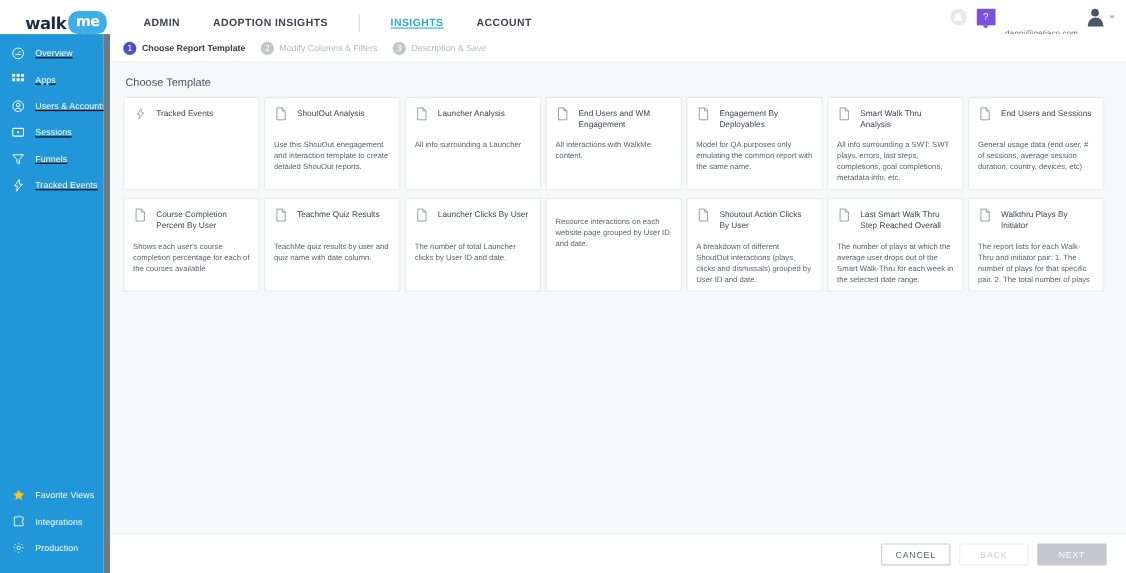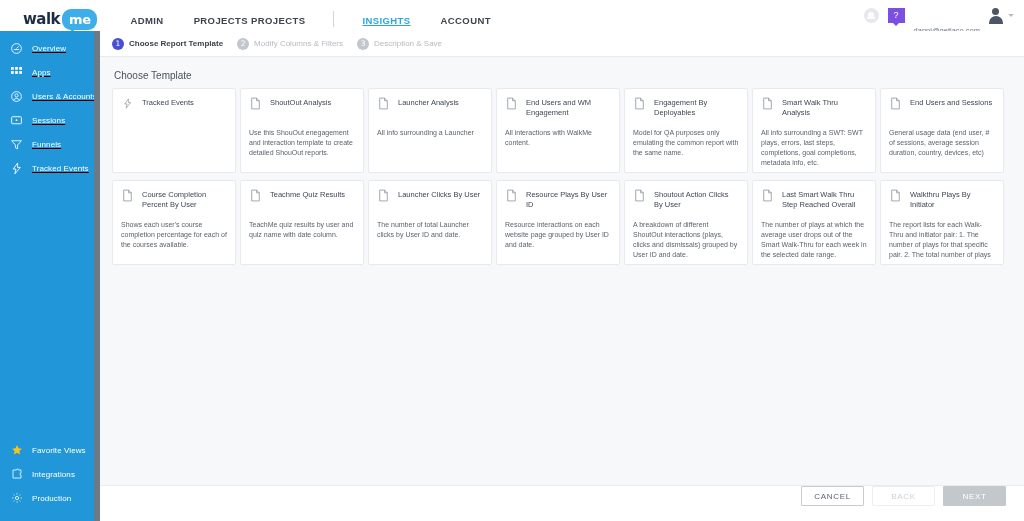--- a/index.html
+++ b/index.html
@@ -7,21 +7,21 @@
     width: 1024px; height: 521px;
     font-family: "Liberation Sans", sans-serif;
     background: #ffffff;
     overflow: hidden;
   }
   #app { position: relative; width: 1024px; height: 521px; }
 
   
   .topnav {
     position: absolute; top: 0; left: 0; width: 1024px; height: 43px;
-    background: #ffffff; border-bottom: 5px solid #fca5a5;
+    background: #ffffff; border-bottom: 2px solid #fca5a5;
     display: flex; align-items: center;
   }
   .logo { margin-left: 23px; display: flex; align-items: center; }
   .logo-walk {
     font-size: 15px; font-weight: bold; color: #1d2d44;
     letter-spacing: -0.5px; font-family: "DejaVu Sans", sans-serif;
   }
   .logo-bubble {
     position: relative; margin-left: 2px;
     background: #3eaee8; border-radius: 9px;
@@ -165,21 +165,21 @@
     font-size: 7.5px; color: #3f4654; line-height: 10px; padding-top: 1px;
   }
   .card-desc {
     font-size: 7px; color: #5b626e; line-height: 10px; margin-top: 9px;
   }
 
   
   .footer {
     position: absolute; bottom: 0; left: 0; width: 924px; height: 36px;
     background: #ffffff; border-top: 1px solid #e9ebee;
-    display: flex; align-items: flex-start; justify-content: flex-end;
+    display: flex; align-items: center; justify-content: flex-end;
     padding-right: 18px;
   }
   .btn {
     font-size: 8px; letter-spacing: 0.7px; text-align: center;
     width: 63px; height: 20px; line-height: 20px; margin-left: 8px;
     cursor: pointer; border-radius: 1px;
   }
   .btn-cancel { background: #ffffff; border: 1px solid #c8ccd2; color: #5d646e; }
   .btn-back { background: #ffffff; border: 1px solid #eceef0; color: #cdd1d6; cursor: default; }
   .btn-next { background: #c3c8cd; border: 1px solid #c3c8cd; color: #ffffff; }
@@ -191,21 +191,21 @@
 
   <div class="topnav">
     <div class="logo">
       <span class="logo-walk">walk</span>
       <span class="logo-bubble">
         <span class="logo-me">me</span>
       </span>
     </div>
     <div class="nav-links">
       <div class="nav-link">ADMIN</div>
-      <div class="nav-link">PROJECTS PROJECTS</div>
+      <div class="nav-link">ADOPTION INSIGHTS</div>
       <div class="nav-divider"></div>
       <div class="nav-link active">INSIGHTS</div>
       <div class="nav-link">ACCOUNT</div>
     </div>
     <div class="nav-right">
       <div class="bell"></div>
       <div class="help-badge">?</div>
       <div class="user-block">
         <div class="user-email">danni@getjaco.com</div>
         <div class="user-name">Insights2</div>
@@ -471,29 +471,20 @@
                     <path d="M12 2 v5 h5"></path>
                   </svg>
                 </span>
                 <span class="card-title">Launcher Clicks By User</span>
               </div>
               <div class="card-desc">The number of total Launcher clicks by User ID and date.</div>
             </div>
           </div>
           <div class="card-cell">
             <div class="card">
-              <div class="card-head">
-                <span class="card-ico">
-                  <svg width="11" height="13" viewBox="0 0 20 24" fill="none" stroke="#8d949e" stroke-width="1.5">
-                    <path d="M3 2 h9 l5 5 v15 h-14 z"></path>
-                    <path d="M12 2 v5 h5"></path>
-                  </svg>
-                </span>
-                <span class="card-title">Resource Plays By User ID</span>
-              </div>
               <div class="card-desc">Resource interactions on each website page grouped by User ID and date.</div>
             </div>
           </div>
           <div class="card-cell">
             <div class="card">
               <div class="card-head">
                 <span class="card-ico">
                   <svg width="11" height="13" viewBox="0 0 20 24" fill="none" stroke="#8d949e" stroke-width="1.5">
                     <path d="M3 2 h9 l5 5 v15 h-14 z"></path>
                     <path d="M12 2 v5 h5"></path>

